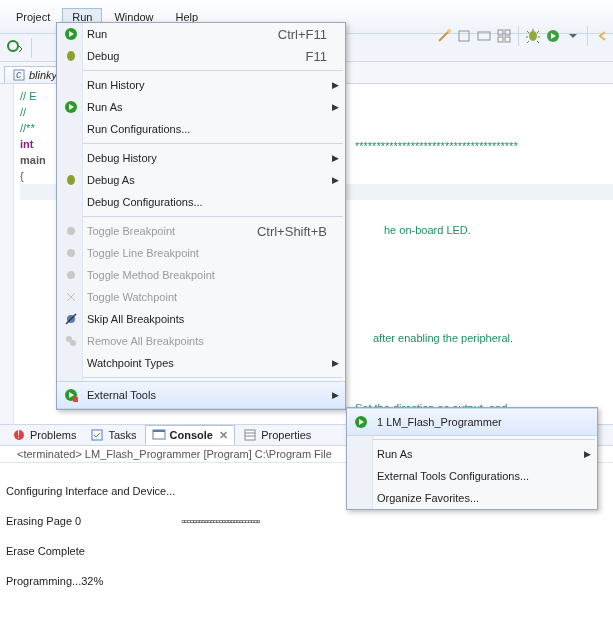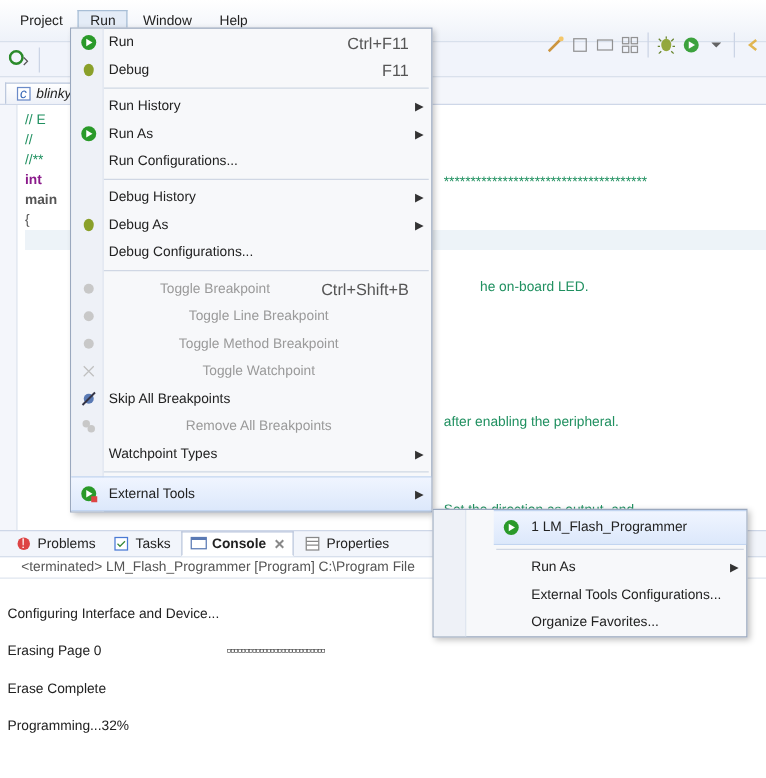--- a/index.html
+++ b/index.html
@@ -41,28 +41,28 @@
   
   .console { padding: 6px; font-family: Consolas, "Courier New", monospace; font-size: 12px; line-height: 15px; white-space: pre; overflow: hidden; }
   .progress-chars { letter-spacing: -1px; }
 
   
   .menu { position: absolute; background: #f7f8fa; border: 1px solid #9aa8be; box-shadow: 2px 2px 5px rgba(0,0,0,.25); z-index: 50; }
   .menu .row { display: flex; align-items: center; height: 22px; padding: 0 18px 0 30px; position: relative; }
   .menu .row .lbl { flex: 1; }
   .menu .row .hint { color: #555; font-size: 13px; }
   .menu .row .arrow { position: absolute; right: 6px; font-size: 9px; color: #333; }
-  .menu .row.disabled { color: #9a9a9a; text-align: center; }
+  .menu .row.disabled { color: #9a9a9a; }
   .menu .row .ico { position: absolute; left: 6px; width: 16px; height: 16px; display: flex; align-items: center; justify-content: center; }
   .menu .sep { height: 1px; background: #d0d7e4; margin: 3px 2px; }
   .menu .row.hover { background: linear-gradient(#f0f5ff,#dce8fb); border-top: 1px solid #c2d5f1; border-bottom: 1px solid #c2d5f1; height: 28px; align-items: center; }
   .menu .iconcol { position: absolute; left: 0; top: 0; bottom: 0; width: 26px; background: #eef1f7; border-right: 1px solid #e0e6f0; }
 
   .main-menu { top: 22px; left: 56px; width: 290px; }
-  .sub-menu { top: 407px; left: 346px; width: 252px; padding-left: 48px; }
+  .sub-menu { top: 407px; left: 346px; width: 252px; }
 
   
   .rtoolbar { position: absolute; top: 23px; right: 2px; height: 26px; display: flex; align-items: center; gap: 2px; }
   .rtoolbar .ico { width: 18px; height: 18px; display: flex; align-items: center; justify-content: center; opacity: .9; }
 </style>
 </head>
 <body>
 
 <div class="menubar">
   <div class="item">Project</div>
@@ -146,21 +146,21 @@
   <div class="gutter"></div>
   <div class="cline c-comment">// E</div>
   <div class="cline c-comment">//</div>
   <div class="cline c-comment">//**</div>
   <div class="cline c-kw">int</div>
   <div class="cline" style="font-weight:bold">main</div>
   <div class="cline">{</div>
   <span class="hl-line" style="height:16px;"></span>
   <div style="position:absolute; left:355px; top:54px;" class="c-stars">**************************************</div>
   <div style="position:absolute; left:360px; top:138px;margin-left:24px;" class="c-comment">he on-board LED.</div>
-  <div style="position:absolute; left:355px; top:246px;" class="c-comment">after enabling the peripheral.</div>
+  <div style="position:absolute; left:373px; top:246px;" class="c-comment">after enabling the peripheral.</div>
   <div style="position:absolute; left:355px; top:316px;" class="c-comment">  Set the direction as output, and</div>
 </div>
 
 <div class="viewtabs">
   <div class="viewtab">
     <svg width="14" height="14">
         <circle cx="7" cy="7" r="5" fill="#d44"></circle>
         <text x="5" y="10" font-size="9" fill="#fff">!</text>
       </svg>
     <span>Problems</span>

